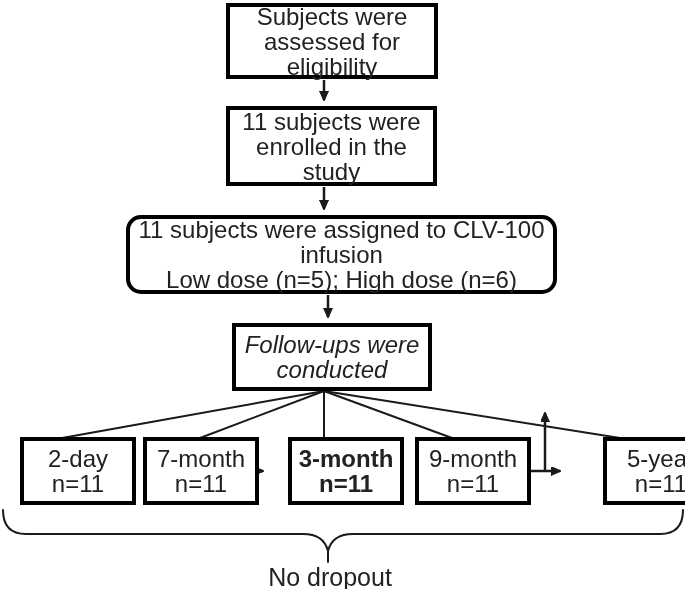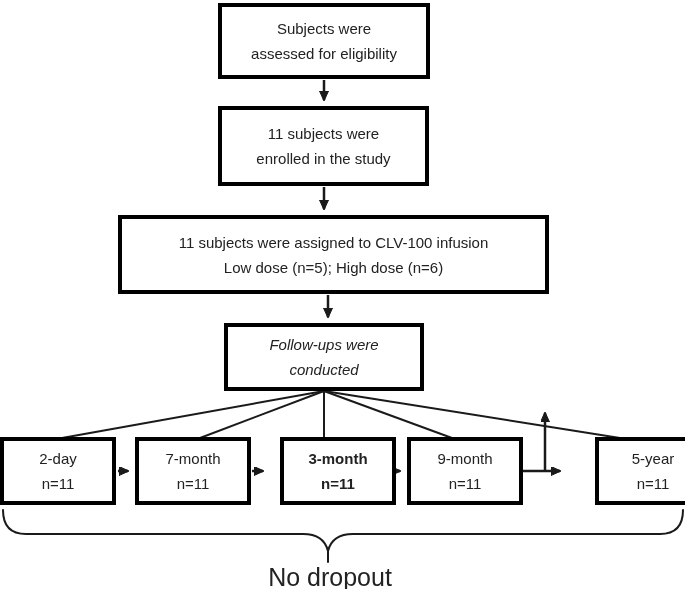--- a/index.html
+++ b/index.html
@@ -20,31 +20,32 @@
   .layer{position:absolute;left:0;top:0;width:685px;height:589px;}
   .box{
     position:absolute;
     border:4px solid var(--border);
     background:var(--bg);
     display:flex;
     flex-direction:column;
     align-items:center;
     justify-content:center;
     text-align:center;
-    font-size:15px;
+    font-size:24px;
     line-height:25px;
     box-sizing:border-box;
+    margin-left:8px;
   }
   .b-assessed {left:218px;top:3px;  width:212px;height:76px;}
   .b-enrolled {left:218px;top:106px;width:211px;height:80px;}
-  .b-assigned {left:118px;top:215px;width:431px;height:79px;}
+  .b-assigned {left:118px;top:215px;width:431px;height:79px;border-radius:15px;}
   .b-followup {left:224px;top:323px;width:200px;height:68px;font-style:italic;}
   .b-covid    {left:487px;top:365px;width:115px;height:42px;border-width:3px;}
   .b-tp       {top:437px;width:116px;height:68px;}
-  .b-tp0{left:0;}
+  .b-tp0{left:12px;}
   .b-tp1{left:135px;}
   .b-tp2{left:280px;font-weight:bold;}
   .b-tp3{left:407px;}
   .b-tp4{left:595px;}
   .no-dropout{
     position:absolute;
     left:0;top:563px;width:660px;
     text-align:center;
     font-size:25px;
     color:var(--text);

